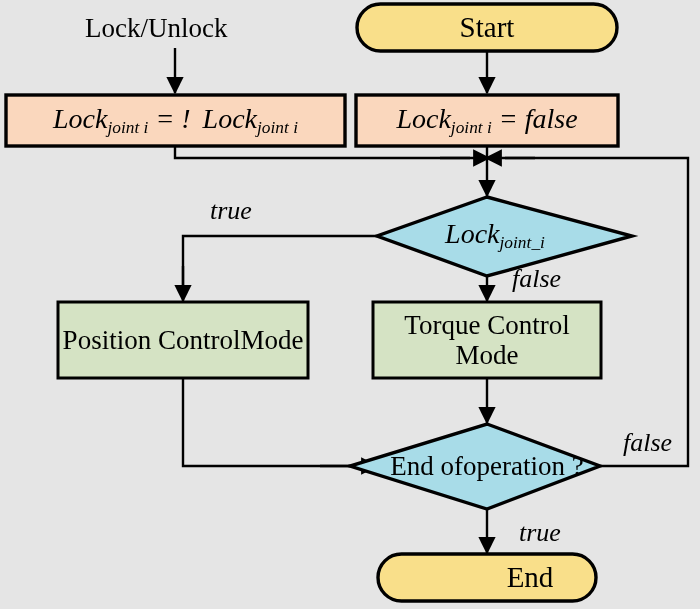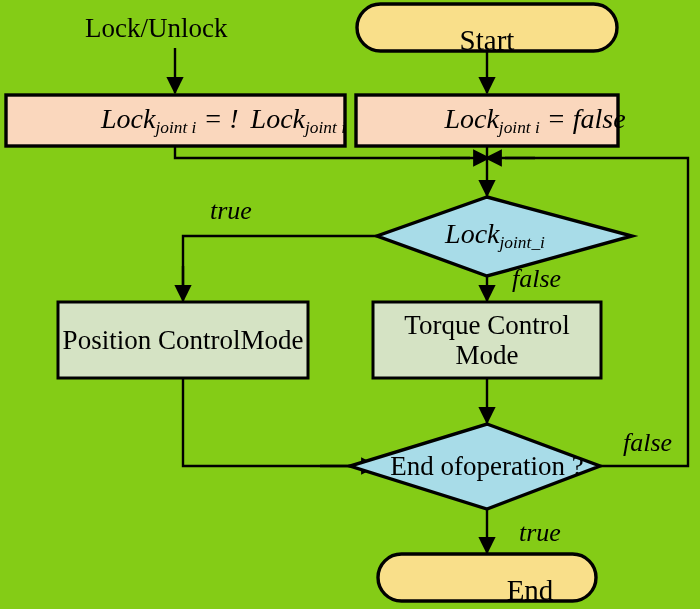--- a/index.html
+++ b/index.html
@@ -4,21 +4,21 @@
 <style>
   html, body {
     margin: 0;
     padding: 0;
     background: #ffffff;
   }
   #canvas {
     position: relative;
     width: 700px;
     height: 609px;
-    background: #84cc16;
+    background: #e5e5e5;
     overflow: hidden;
     font-family: "Liberation Serif", "DejaVu Serif", serif;
   }
   #flow-svg {
     position: absolute;
     left: 0;
     top: 0;
     width: 700px;
     height: 609px;
   }
@@ -28,26 +28,24 @@
     align-items: center;
     justify-content: center;
     text-align: center;
     color: #000000;
     pointer-events: none;
     line-height: 1.05;
     white-space: nowrap;
   }
   .terminal-label {
     font-size: 29px;
-    margin-top: 13px;
   }
   .process-label {
     font-size: 28px;
     font-style: italic;
-    margin-left: 48px;
   }
   .mode-label {
     font-size: 27px;
     white-space: normal;
     line-height: 1.12;
   }
   .decision-label {
     font-size: 28px;
     font-style: italic;
   }

